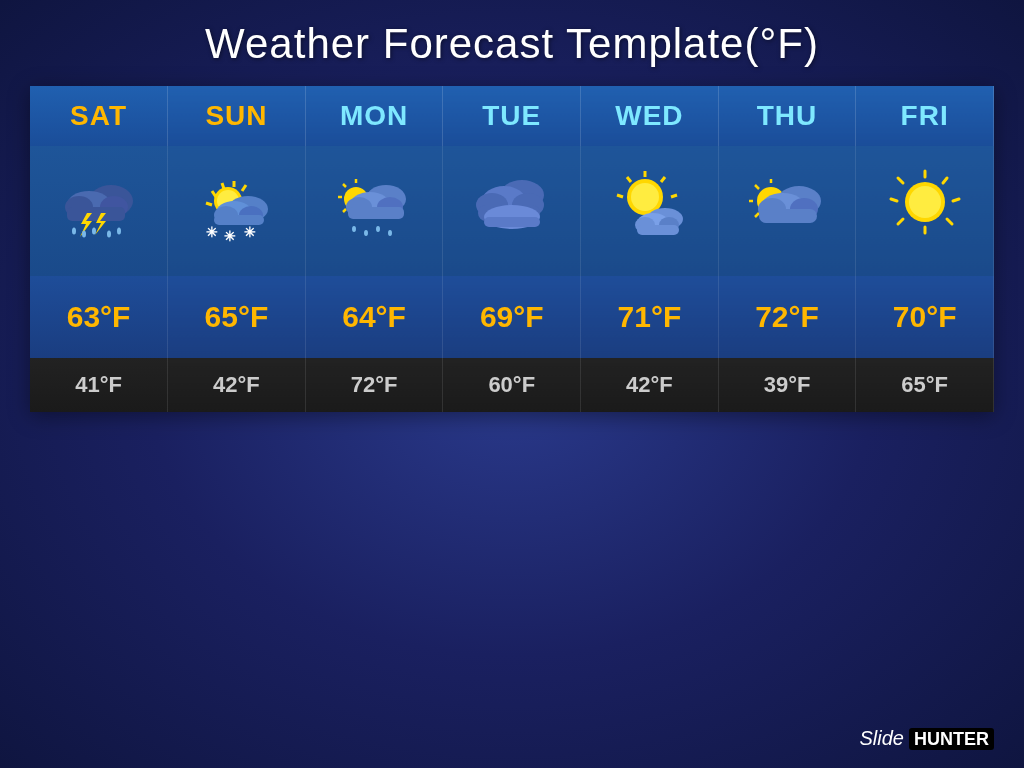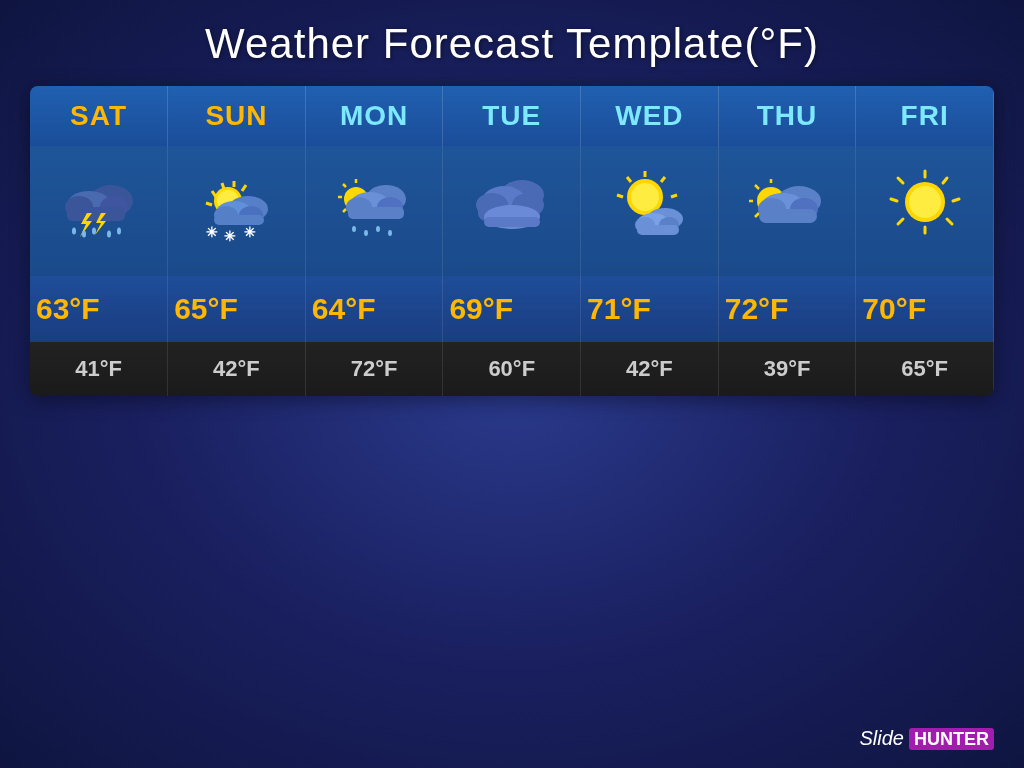--- a/index.html
+++ b/index.html
@@ -23,21 +23,21 @@
       font-weight: 300;
       letter-spacing: 1px;
       text-align: right;
       margin-bottom: 18px;
       text-shadow: 1px 1px 4px rgba(0,0,0,0.5);
     }
 
     .forecast-table {
       width: 100%;
       border-collapse: collapse;
-      border-radius: 8px;
+      border-radius: 0;
       overflow: hidden;
       box-shadow: 0 4px 20px rgba(0,0,0,0.4);
     }
 
     .header-row td {
       background: linear-gradient(180deg, #2060b0 0%, #1a4d99 100%);
       text-align: center;
       padding: 14px 6px;
       font-size: 28px;
       font-weight: bold;
@@ -72,21 +72,22 @@
       color: #1a3a6a;
       letter-spacing: 0.5px;
       line-height: 1.4;
       border-right: 1px solid rgba(255,255,255,0.5);
       height: 90px;
       vertical-align: middle;
     }
 
     .high-row td {
       background: linear-gradient(180deg, #1e4d99 0%, #1a3d80 100%);
-      padding: 16px 6px;
+      text-align: center;
+      padding: 24px 6px;
       font-size: 30px;
       font-weight: 900;
       color: #FFB700;
       border-right: 1px solid rgba(255,255,255,0.1);
     }
 
     .low-row td {
       background: linear-gradient(180deg, #222222 0%, #1a1a1a 100%);
       text-align: center;
       padding: 14px 4px;
@@ -105,21 +106,21 @@
       font-style: italic;
     }
 
     .branding .slide-text {
       color: white;
       font-style: italic;
       text-align: center;
     }
 
     .branding .hunter-text {
-      background-color: #a21caf;
+      background-color: #000000;
       color: white;
       font-style: normal;
       font-weight: bold;
       padding: 1px 5px;
       border-radius: 3px;
       font-size: 18px;
     }
 
     
     .icon-svg {

